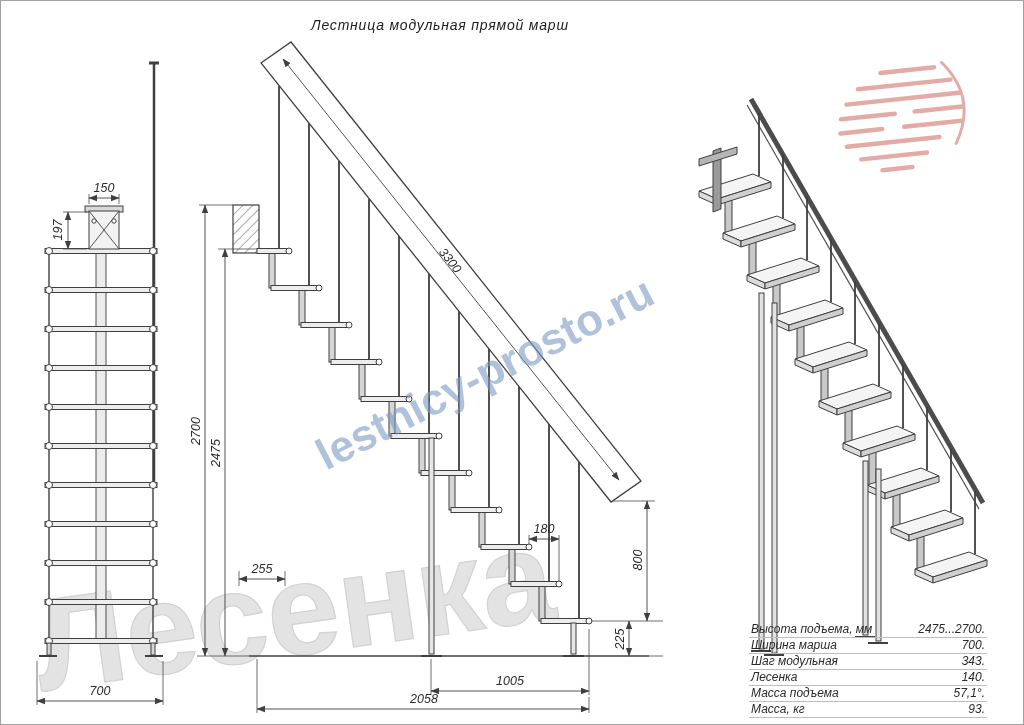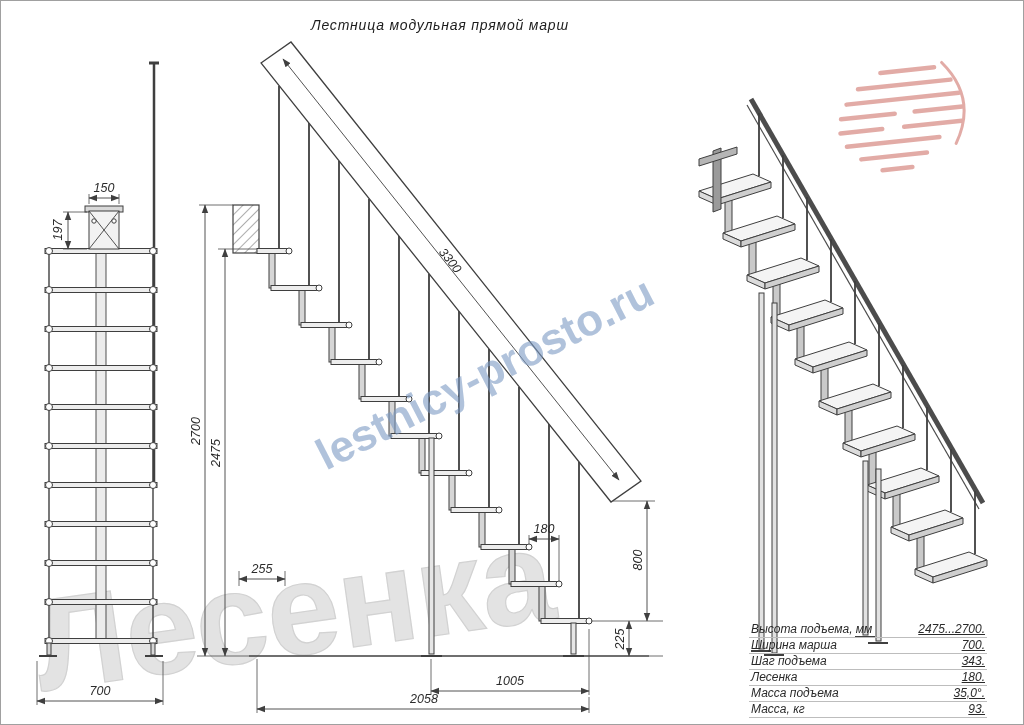--- a/index.html
+++ b/index.html
@@ -14,21 +14,21 @@
     color:#1d1d1d;letter-spacing:0.8px;white-space:nowrap;
   }
   .specs{
     position:absolute;left:748px;top:622px;width:238px;
     font-size:12px;font-style:italic;color:#2a2a2a;
   }
   .spec-row{
     display:flex;justify-content:space-between;align-items:baseline;
     border-bottom:1px solid #bdbdbd;padding:0 2px 1px 2px;line-height:13px;margin-bottom:1px;
   }
-  .spec-value{text-align:right;text-decoration:underline;}
+  .spec-value{text-align:right;}
   
   .struct{stroke:#3f3f3f;}
   .ext{stroke:#4a4a4a;stroke-width:0.8;fill:none;}
   .dim-line{stroke:#3f3f3f;stroke-width:0.9;fill:none;}
   text.dim{font-size:12.5px;font-style:italic;fill:#2b2b2b;text-anchor:middle;
            font-family:"Liberation Sans", sans-serif;}
 </style>
 </head>
 <body>
 
@@ -305,30 +305,30 @@
   <div class="specs">
     <div class="spec-row">
       <span class="spec-label">Высота подъема, мм</span>
       <span class="spec-value">2475...2700.</span>
     </div>
     <div class="spec-row">
       <span class="spec-label">Ширина марша</span>
       <span class="spec-value">700.</span>
     </div>
     <div class="spec-row">
-      <span class="spec-label">Шаг подъема</span>
+      <span class="spec-label">Шаг модульная</span>
       <span class="spec-value">343.</span>
     </div>
     <div class="spec-row">
       <span class="spec-label">Лесенка</span>
-      <span class="spec-value">180.</span>
+      <span class="spec-value">140.</span>
     </div>
     <div class="spec-row">
       <span class="spec-label">Масса подъема</span>
-      <span class="spec-value">35,0°.</span>
+      <span class="spec-value">57,1°.</span>
     </div>
     <div class="spec-row">
       <span class="spec-label">Масса, кг</span>
       <span class="spec-value">93.</span>
     </div>
   </div>
 
 </div>
 
 </body></html>

